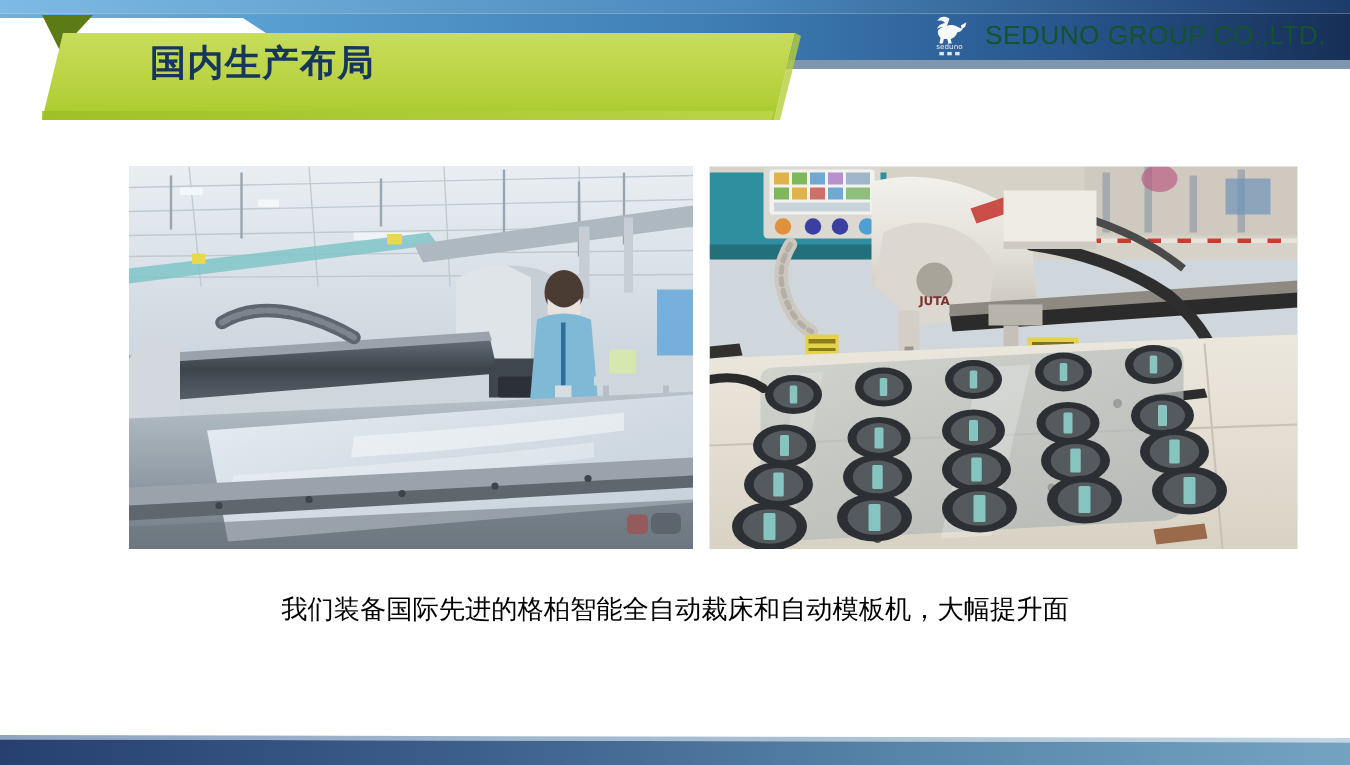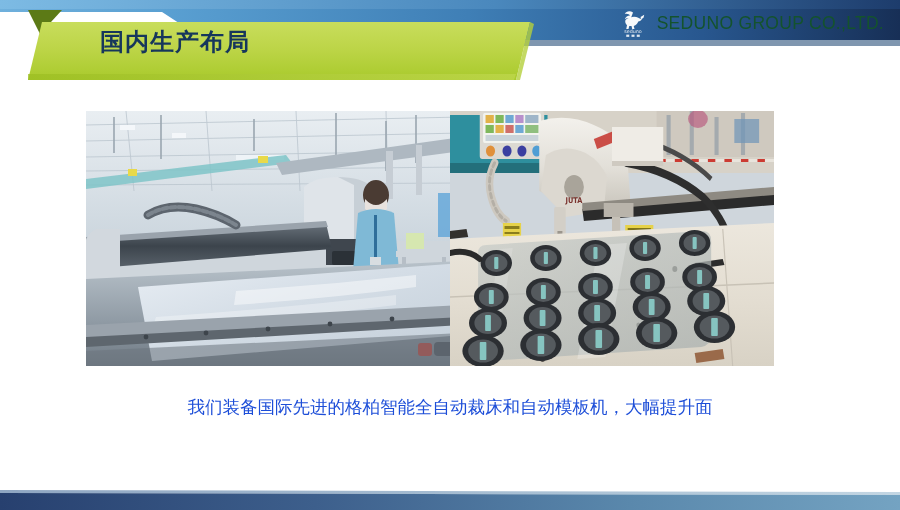--- a/index.html
+++ b/index.html
@@ -82,33 +82,33 @@
     margin-left: 36px;
   }
 
   
   .photo {
     position: absolute;
     overflow: hidden;
     background: #cfd6dc;
   }
   .photo-left  { left: 86px;  top: 111px; width: 376px; height: 255px; }
-  .photo-right { left: 450px; top: 111px; width: 324px; height: 255px; }
+  .photo-right { left: 473px; top: 111px; width: 392px; height: 255px; }
   .photo svg { display: block; width: 100%; height: 100%; }
 
   
   .caption {
     position: absolute;
     left: 110px;
     top: 394px;
     width: 680px;
     text-align: center;
     font-size: 17.5px;
     line-height: 27px;
-    color: #1d4ed8;
+    color: #000000;
     font-family: "DejaVu Sans", "Liberation Sans", sans-serif;
   }
 
   
   .footer-bar {
     position: absolute;
     left: 0;
     bottom: 0;
     width: 900px;
     height: 20px;

